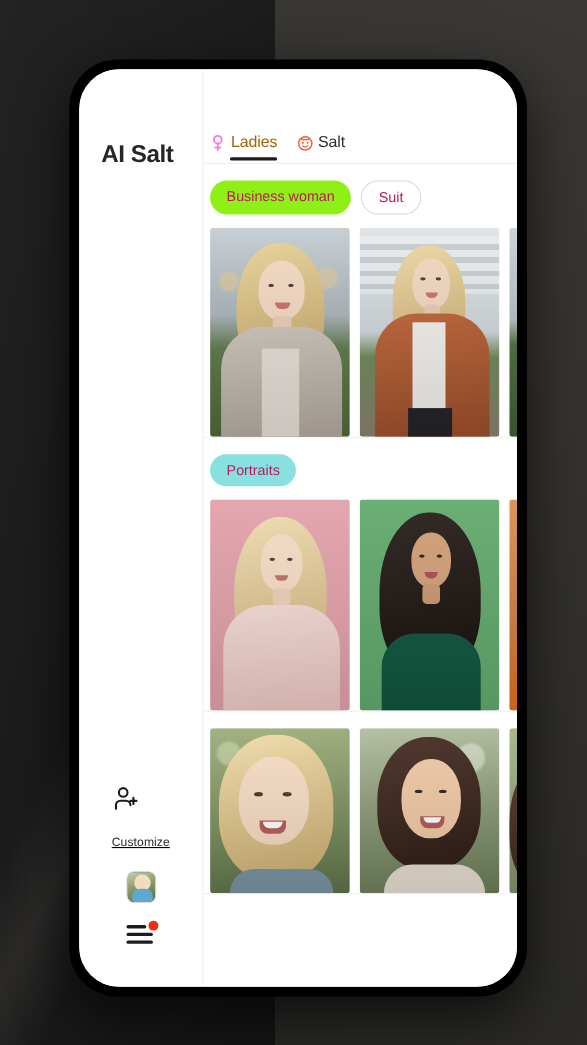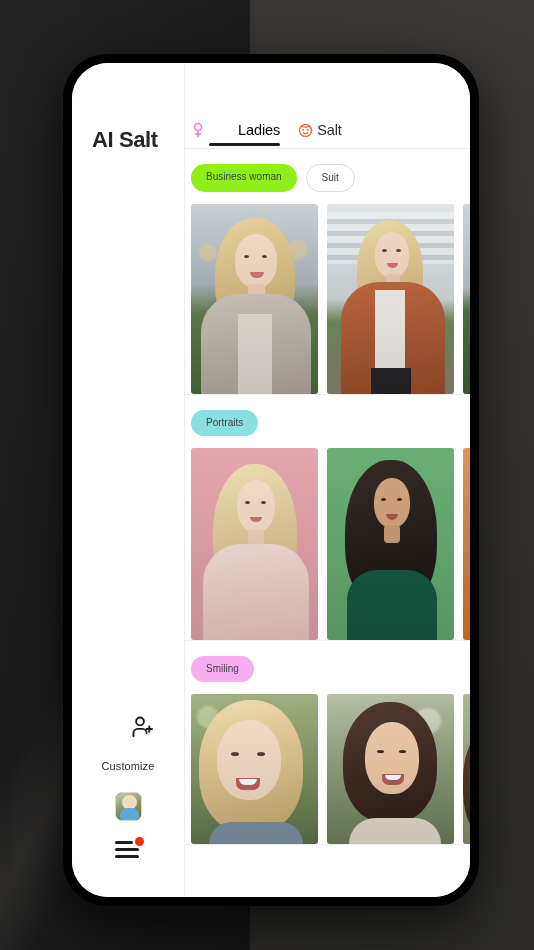--- a/index.html
+++ b/index.html
@@ -72,23 +72,24 @@
     left:0; bottom:38px;
     width:100%;
     display:flex;
     flex-direction:column;
     align-items:center;
     gap:20px;
   }
   .rail-btn {
     display:flex;
     flex-direction:column;
-    align-items:flex-end;
+    align-items:flex-start;
     gap:17px;
     cursor:pointer;
+    text-decoration:underline;
   }
   .rail-label {
     font-size:11px;
     color:#2a2a2a;
     letter-spacing:0.1px;
   }
 
   
   #avatar-thumb {
     width:27px; height:29px;
@@ -141,39 +142,39 @@
   .tab {
     display:flex;
     align-items:center;
     gap:5px;
     padding-bottom:10px;
     position:relative;
     cursor:pointer;
     white-space:nowrap;
   }
   .tab-label { font-size:14.5px; color:#2c2c2c; letter-spacing:-0.1px; }
-  .tab.active .tab-label { color:#000000;margin-left:28px; }
+  .tab.active .tab-label { color:#a16207; }
   .tab.active::after {
     content:"";
     position:absolute;
     left:18px; right:0; bottom:2px;
     height:3px;
     background:#1d1d1d;
     border-radius:2px;
   }
   .tab-ico { width:14px; height:16px; flex:0 0 14px; }
 
   
   .section { padding-top:15px; border-bottom:1px solid #f0f0f0; }
   .chip-row { padding:0 0 12px 6px; display:flex; gap:9px; }
   .chip {
     border-radius:999px;
     padding:8px 15px;
-    font-size:10px;
-    color:#404040;
+    font-size:13px;
+    color:#be185d;
     line-height:1;
     white-space:nowrap;
     cursor:pointer;
   }
   .chip.outline { background:#fff; border:1px solid #d9d9d9;text-align:right; }
 
   .strip { display:flex; gap:9px; padding-left:6px; }
   .card {
     flex:0 0 auto;
     width:127px;
@@ -358,25 +359,20 @@
 
             <div class="card h192">
               <span class="bg" style="background:linear-gradient(180deg,#dc8f52 0%,#d07f42 62%,#e4711a 100%)"></span>
               <span class="shade"></span>
             </div>
 
           </div>
         </div>
 
         <div class="section">
-          <div class="chip-row">
-            <div class="chip" style="background:#f9acf0">
-              <span>Smiling</span>
-            </div>
-          </div>
 
           <div class="strip">
 
             <div class="card h150">
               <span class="bg" style="background:linear-gradient(175deg,#9fae7c 0%,#7d9160 55%,#5e7349 100%)"></span>
               <span class="bokeh" style="left:6px;top:12px;width:22px;height:22px;background:#cfd9ad;opacity:.6"></span>
               <span class="hair" style="left:8px;top:6px;width:104px;height:132px;background:linear-gradient(160deg,#f0dcab,#cdae70)"></span>
               <span class="face" style="left:26px;top:26px;width:64px;height:80px;background:#f6dcc4"></span>
               <span class="eye" style="left:40px;top:58px;width:8px;height:4px"></span>
               <span class="eye" style="left:66px;top:58px;width:8px;height:4px"></span>

